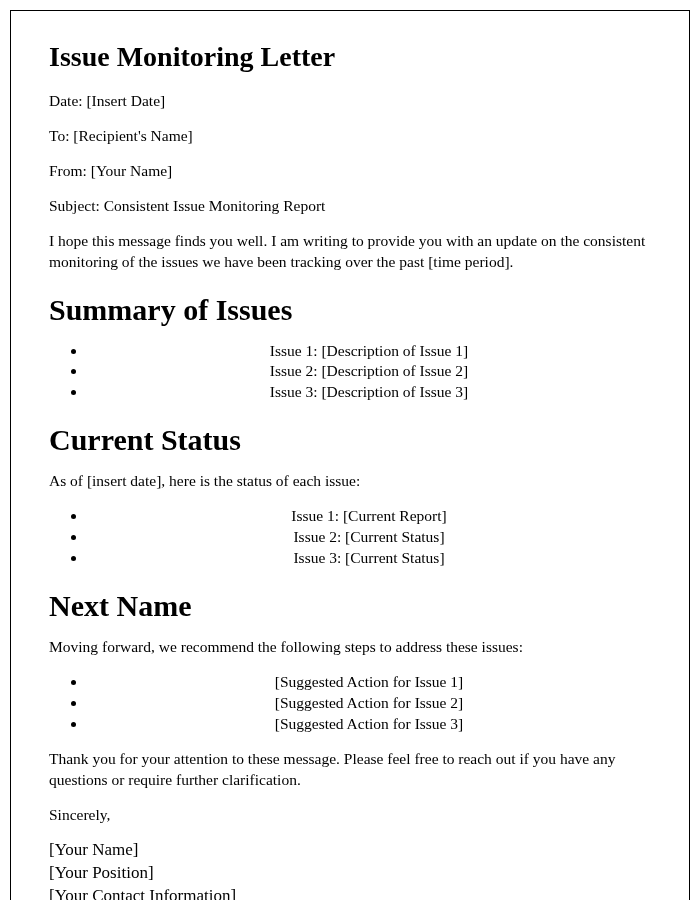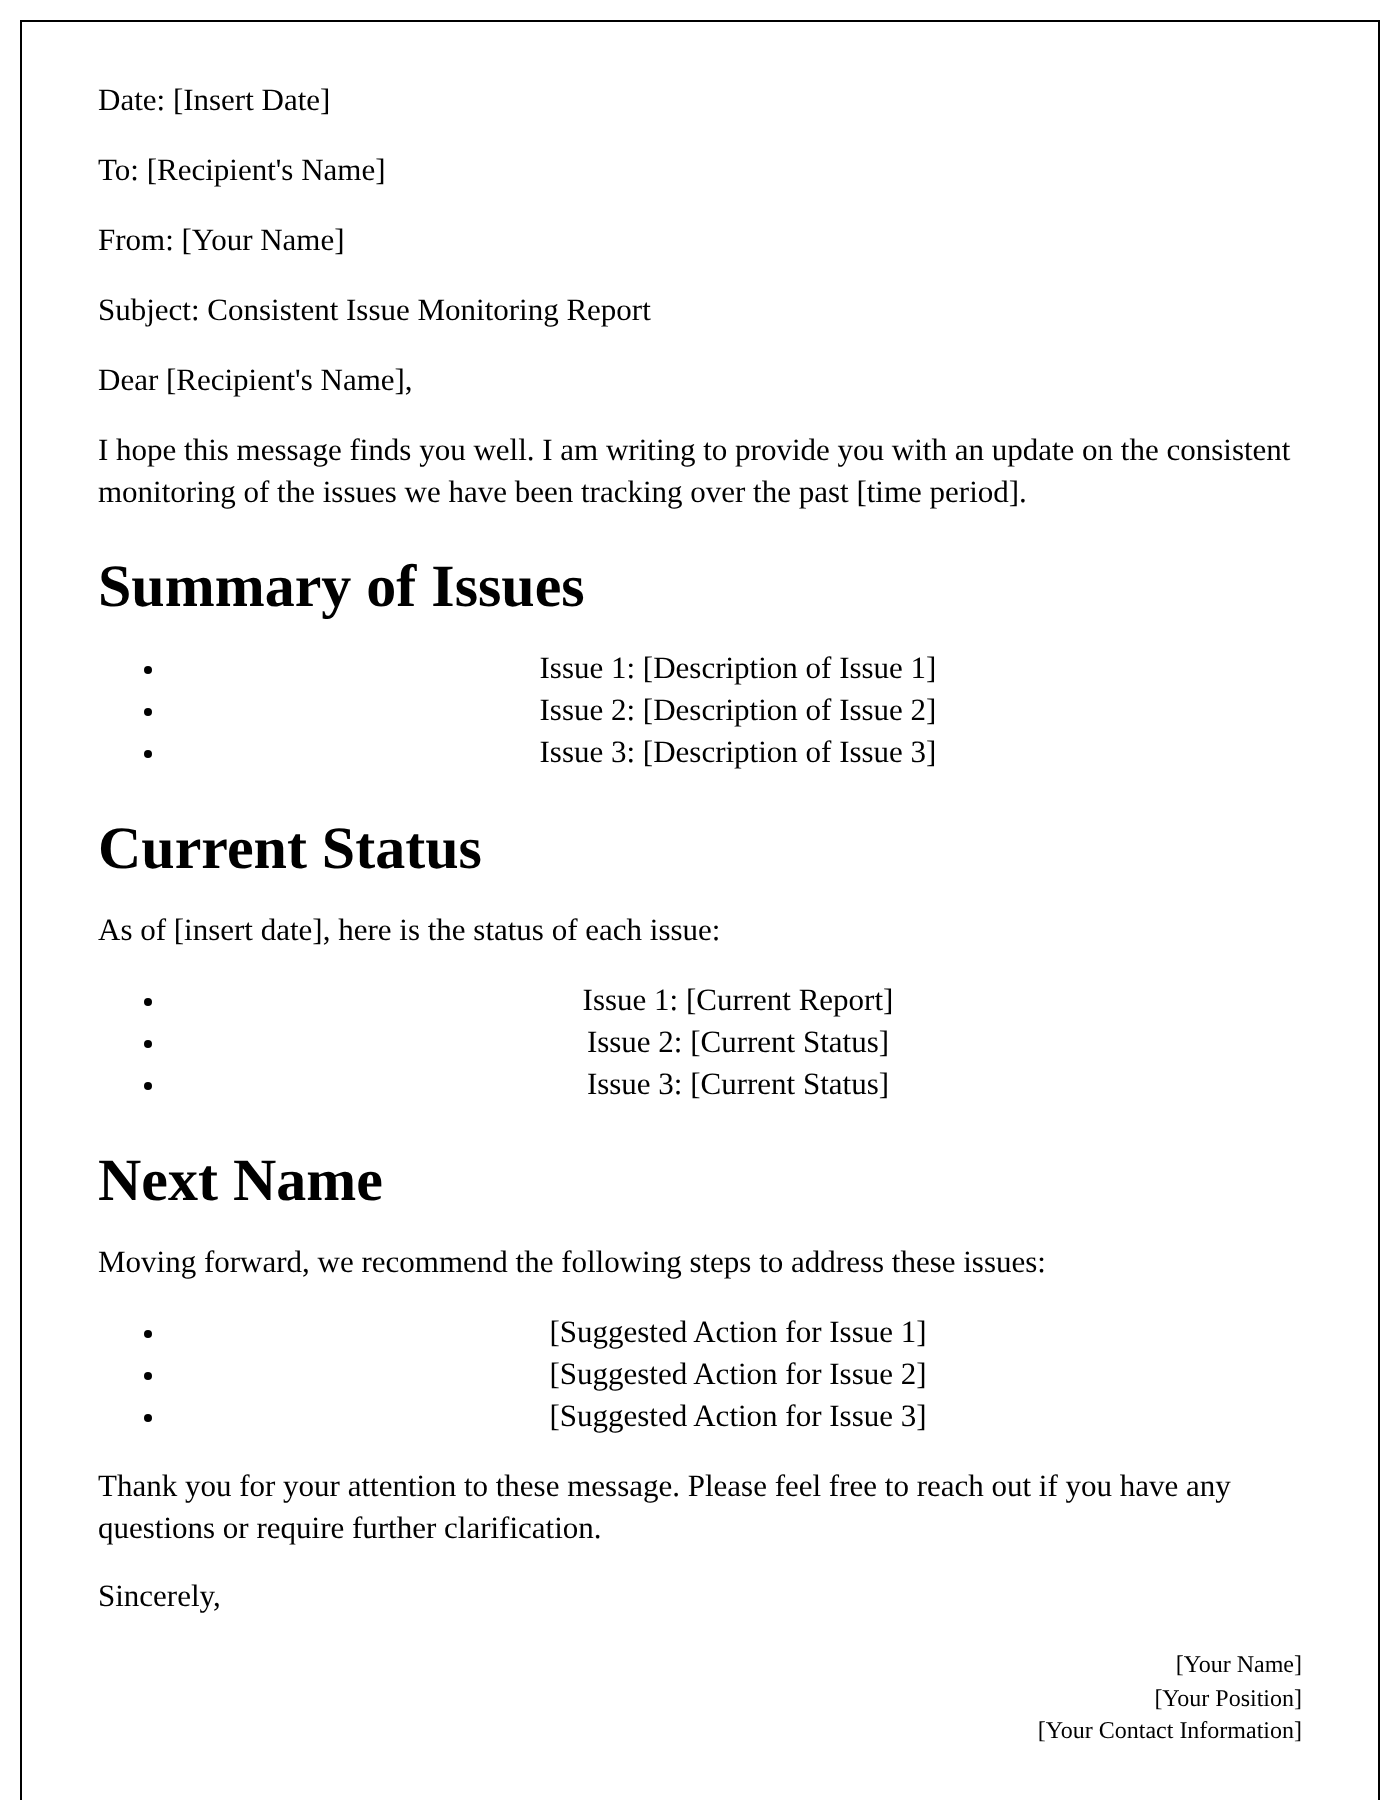--- a/index.html
+++ b/index.html
@@ -38,35 +38,34 @@
       margin-left: 38px;
       margin-bottom: 14px;
     }
     li {
       font-size: 15.5px;
       line-height: 1.35;
       list-style-type: disc;
       text-align: center;
     }
     .sig-line {
-      font-size: 12px;
+      font-size: 17px;
       line-height: 1.35;
-      text-align: right;
     }
   </style>
 </head>
 <body>
 
 <div class="page">
+  <h1>Issue Monitoring Letter</h1>
 
   <p>Date: [Insert Date]</p>
   <p>To: [Recipient's Name]</p>
   <p>From: [Your Name]</p>
   <p>Subject: Consistent Issue Monitoring Report</p>
-  <p>Dear [Recipient's Name],</p>
   <p>I hope this message finds you well. I am writing to provide you with an update on the consistent monitoring of the issues we have been tracking over the past [time period].</p>
 
   <h2>Summary of Issues</h2>
   <ul>
     <li>Issue 1: [Description of Issue 1]</li>
     <li>Issue 2: [Description of Issue 2]</li>
     <li>Issue 3: [Description of Issue 3]</li>
   </ul>
 
   <h2>Current Status</h2>

